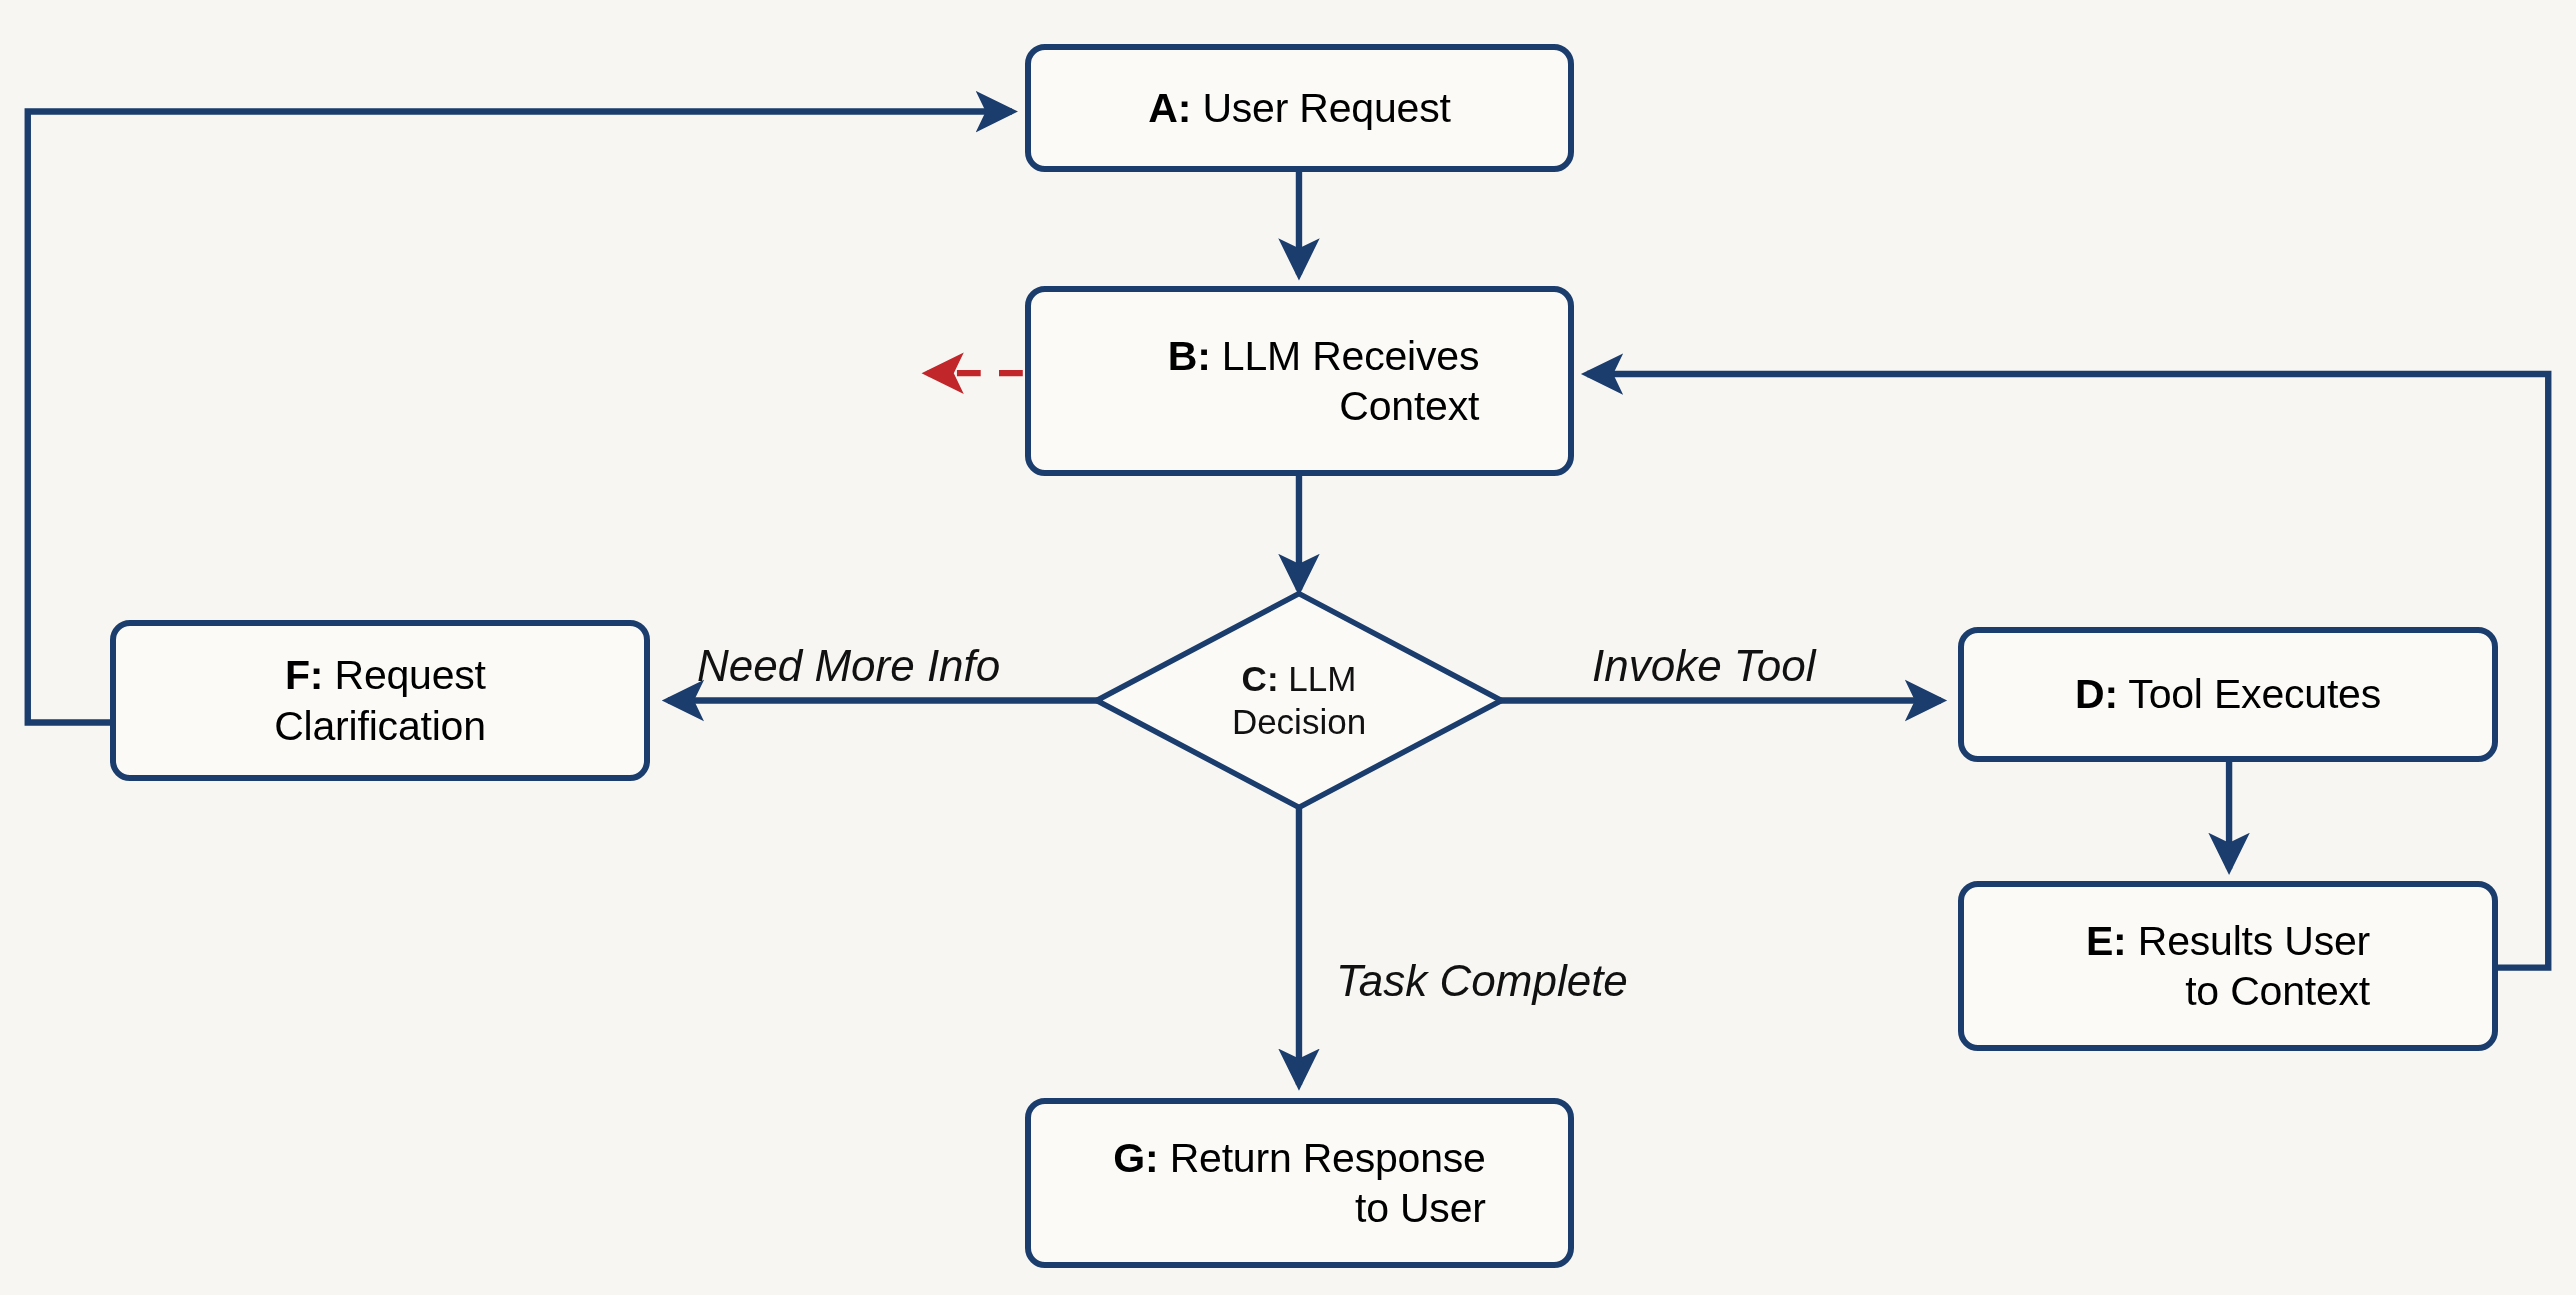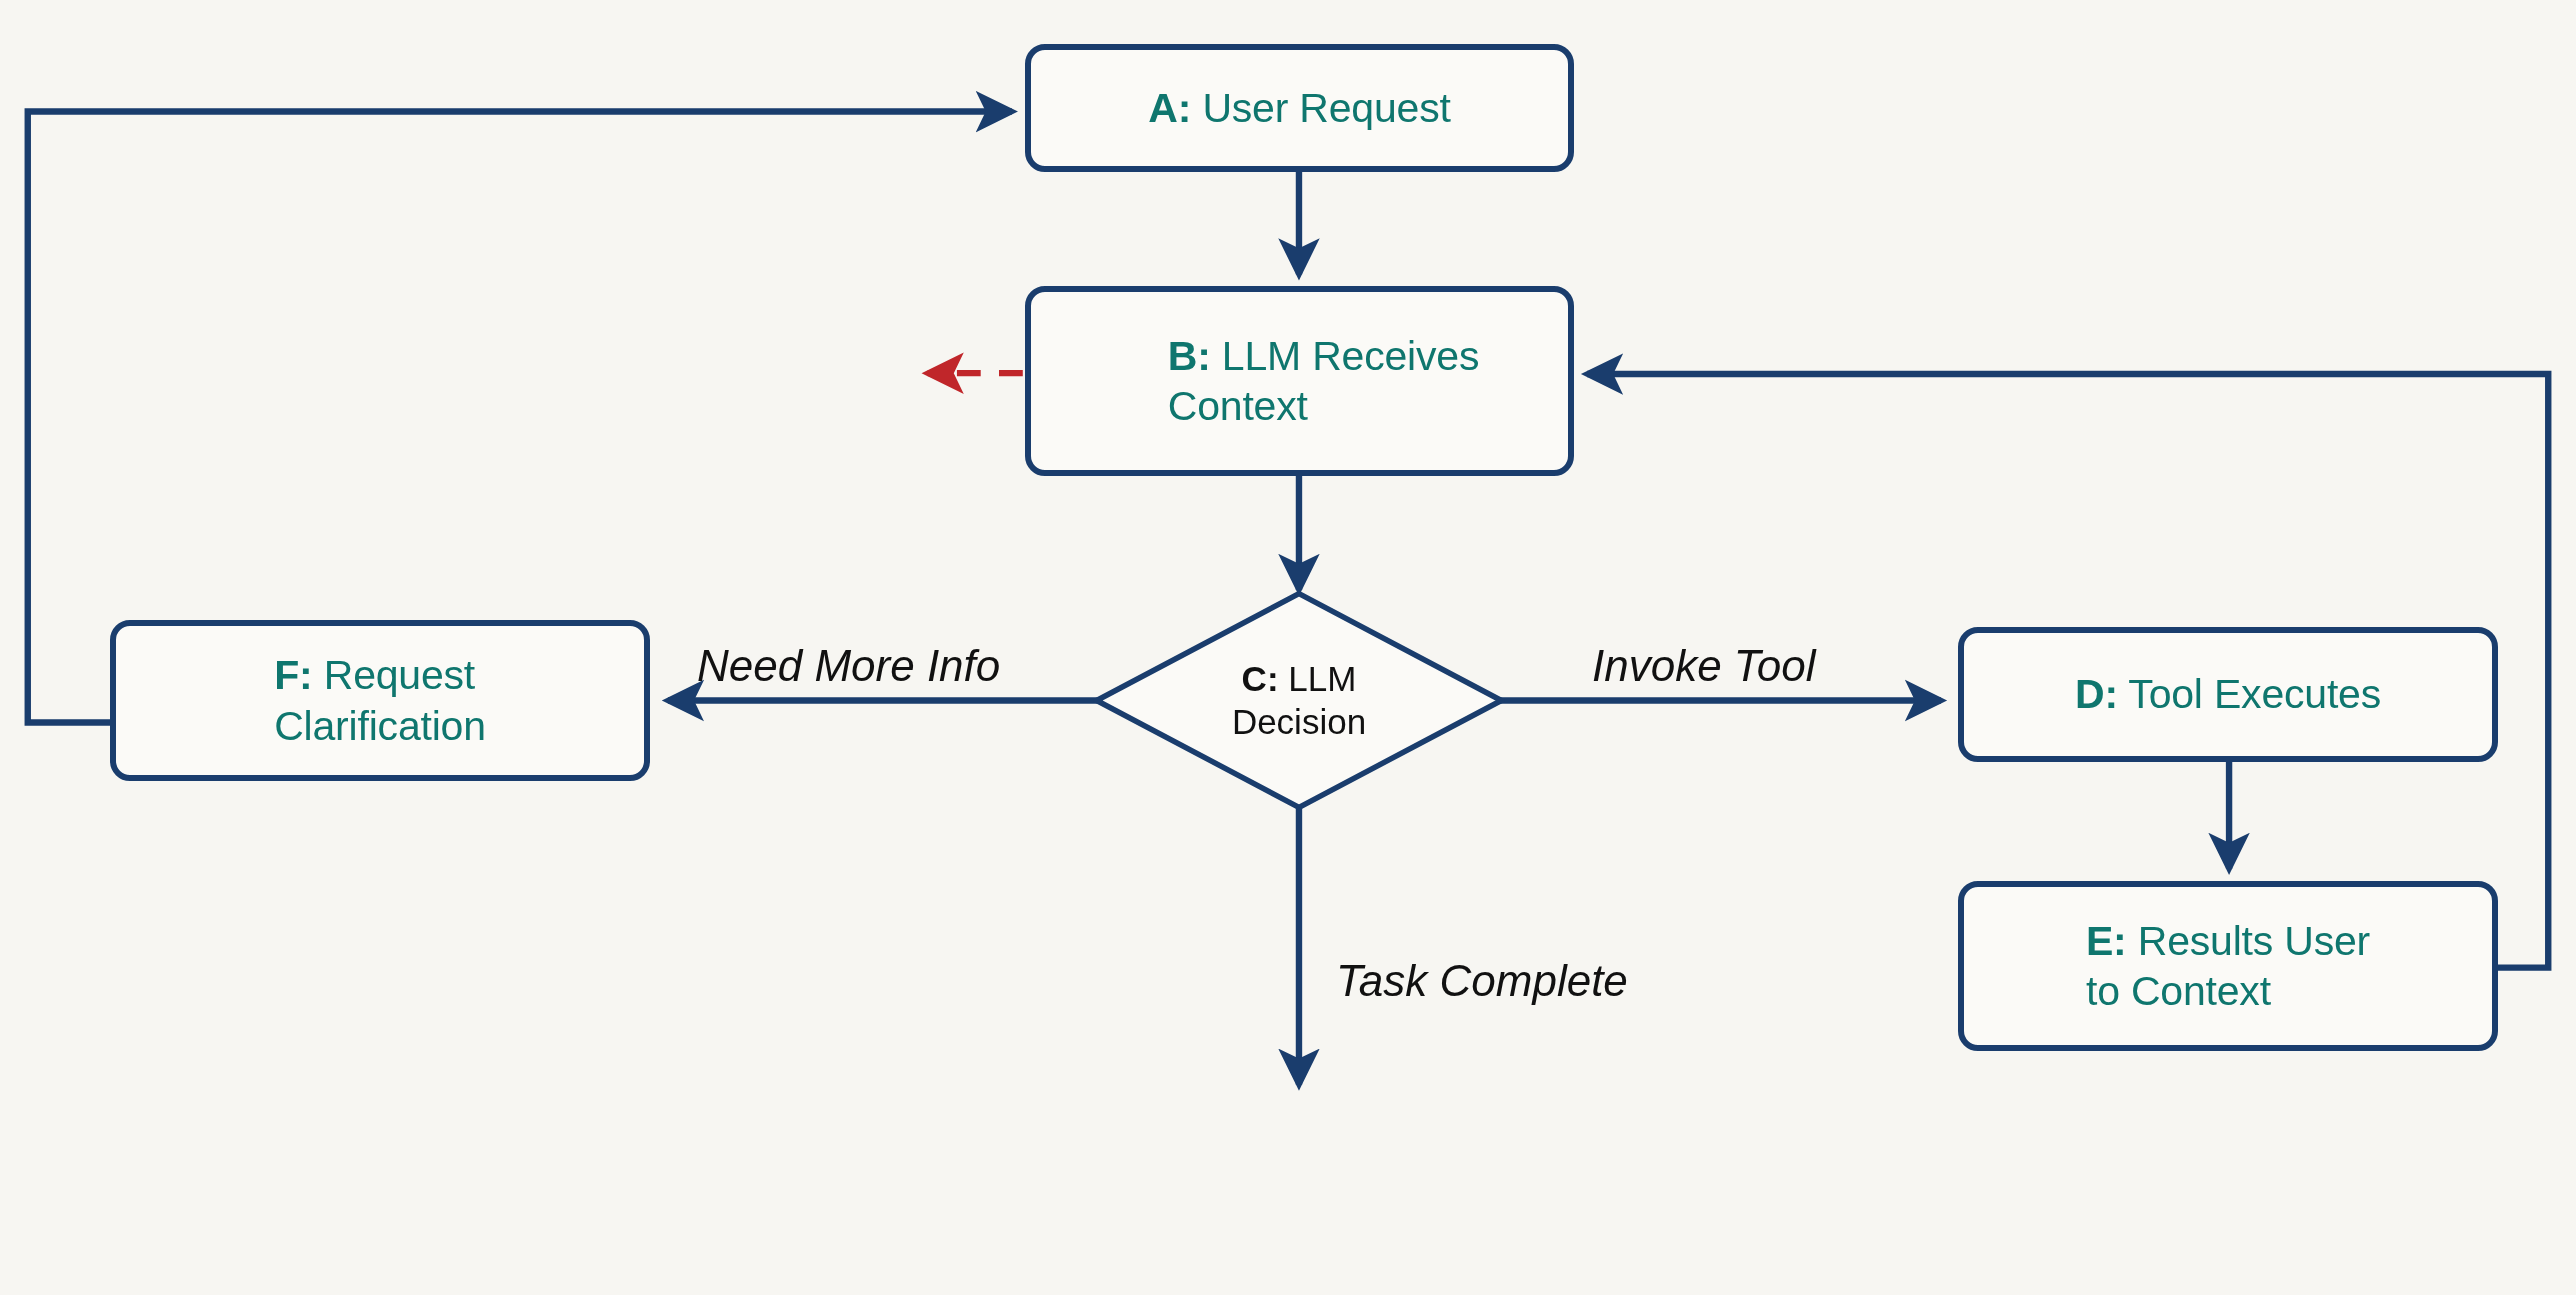--- a/index.html
+++ b/index.html
@@ -23,25 +23,25 @@
     width: 2576px;
     height: 1295px;
     overflow: visible;
   }
   .node {
     position: absolute;
     box-sizing: border-box;
     display: flex;
     align-items: center;
     justify-content: center;
-    text-align: left;
+    text-align: right;
     background: #fbfaf7;
     border: 6.4px solid #1a3d6d;
     border-radius: 20px;
-    color: #0f766e;
+    color: #000000;
     font-size: 41px;
     line-height: 1.22;
     letter-spacing: -0.2px;
     z-index: 3;
   }
   .node .lbl { padding: 0 14.6px; }
   .node b { font-weight: 700; }
   .node-dashed {
     background: #fbfaf7;
     border: 5.5px dashed #c0262a;
@@ -154,20 +154,27 @@
   </div>
 
   <div class="node" style="left:110px; top:620px; width:540px; height:161px;">
     <span class="lbl">
       <b>F:</b>
       <span>Request</span><br>
       <span>Clarification</span>
     </span>
   </div>
 
+  <div class="node" style="left:1025px; top:1098px; width:549px; height:170px;">
+    <span class="lbl">
+      <b>G:</b>
+      <span>Return Response</span><br>
+      <span>to User</span>
+    </span>
+  </div>
 
 
   <div class="edge-label" style="left:697px; top:644px;">Need More Info</div>
 
   <div class="edge-label" style="left:1592px; top:644px;">Invoke Tool</div>
 
   <div class="edge-label" style="left:1320px; top:959px;margin-left:16px;">Task Complete</div>
 
 </div>
 

